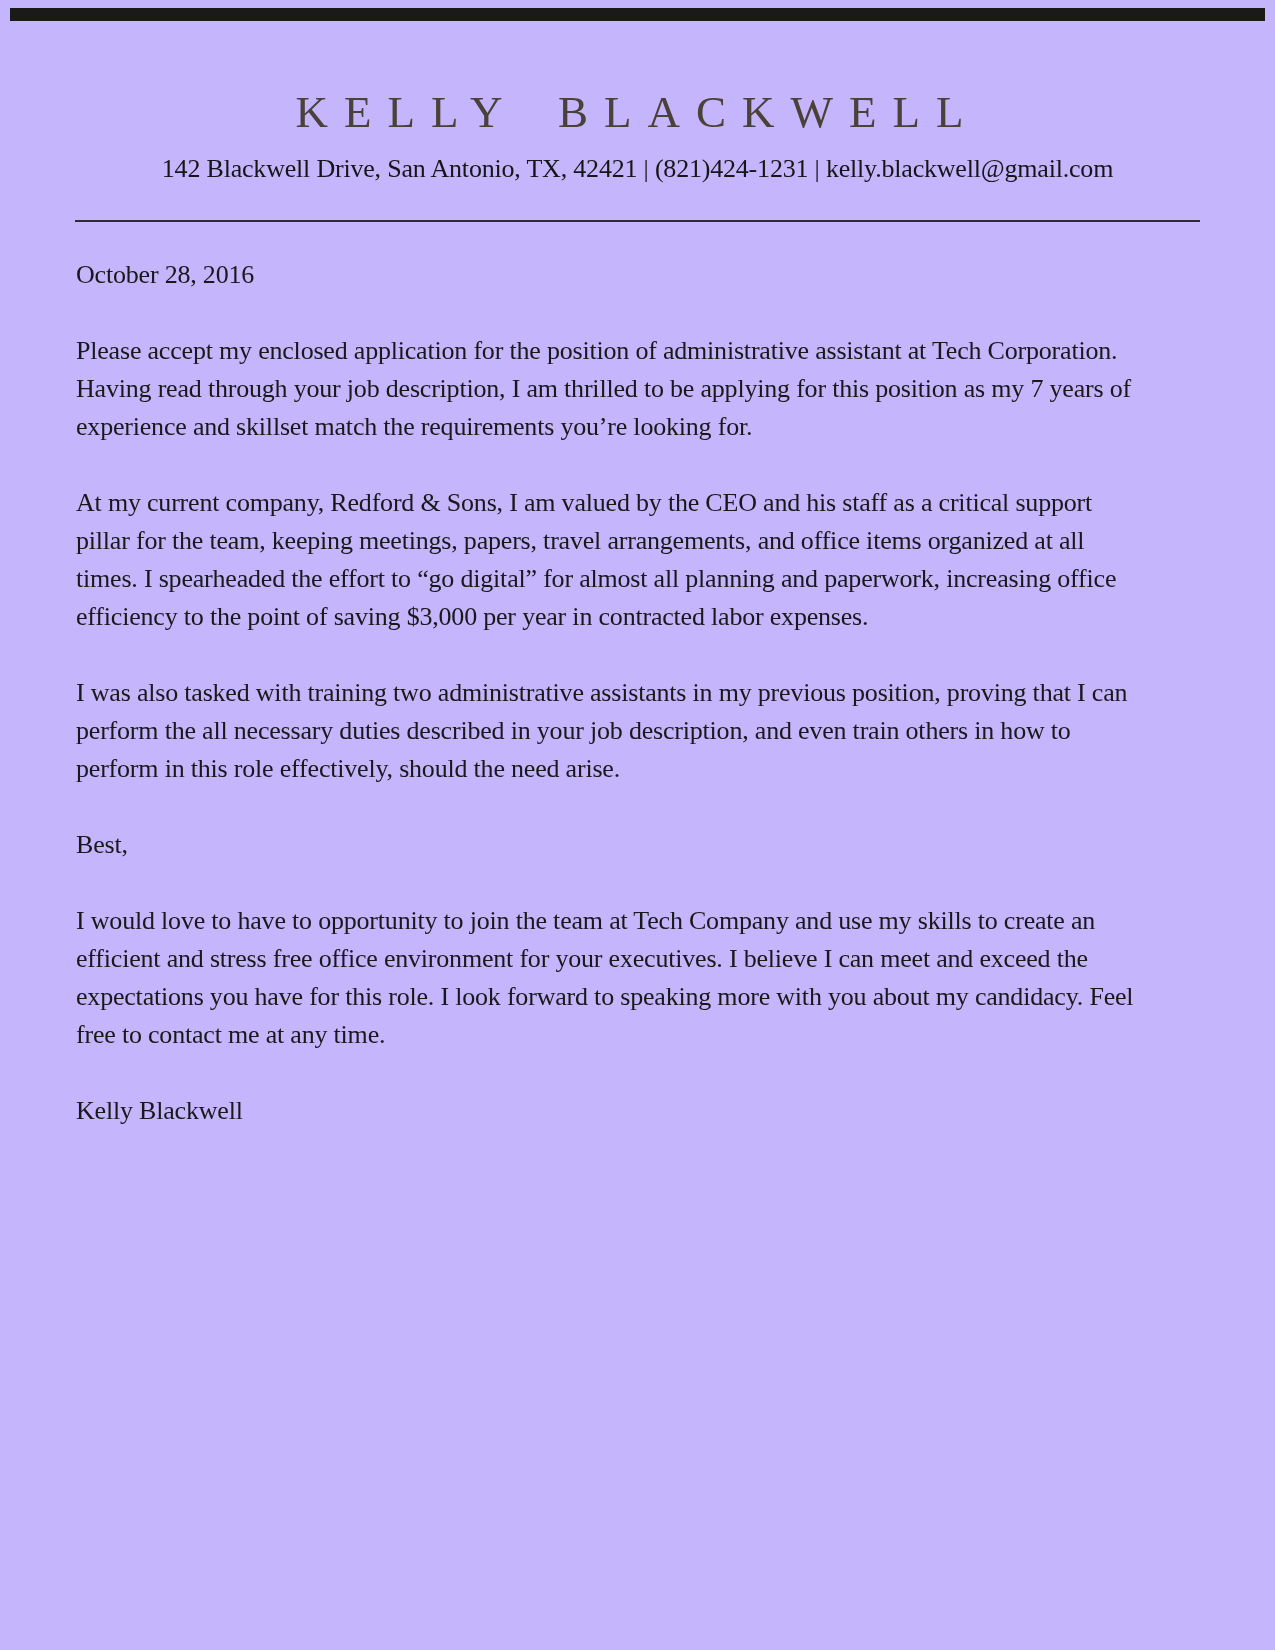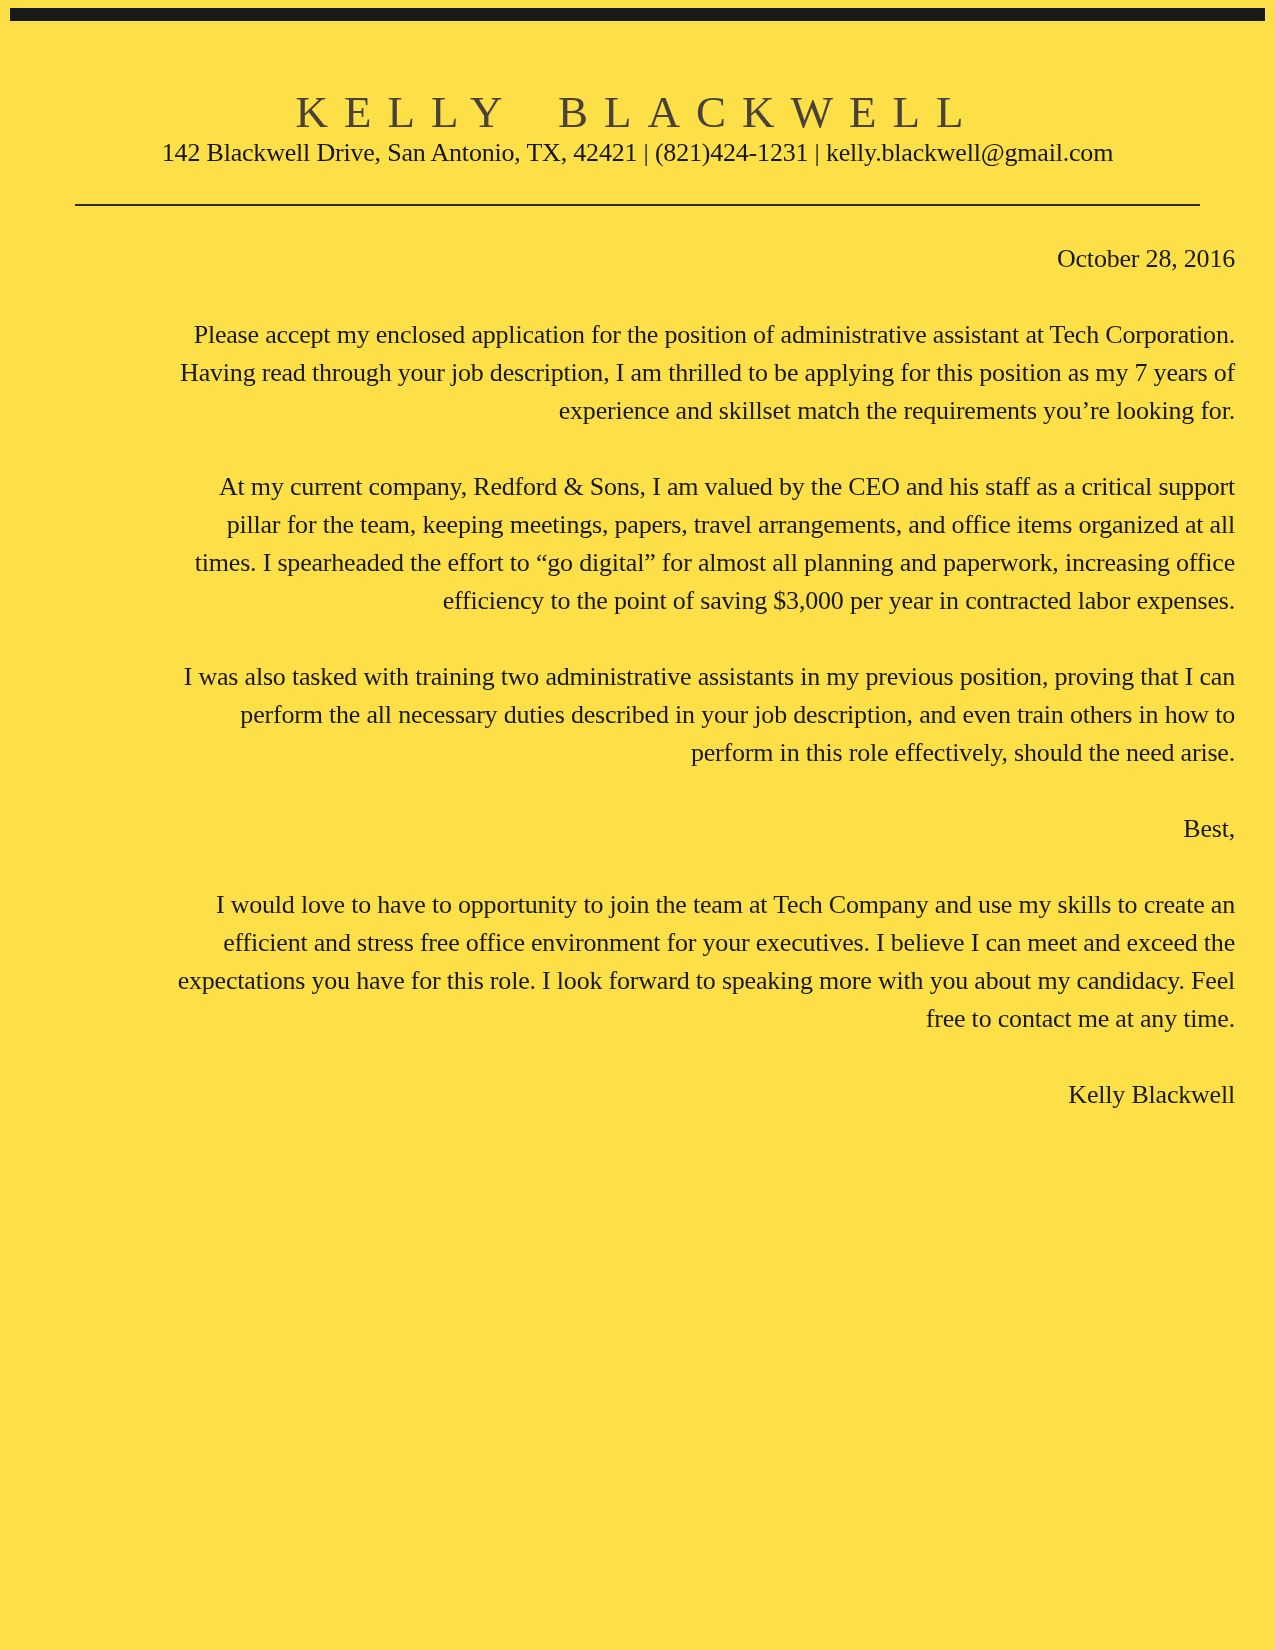--- a/index.html
+++ b/index.html
@@ -4,21 +4,21 @@
 <style>
   html, body {
     margin: 0;
     padding: 0;
     background: #fafafa;
   }
   .page {
     position: relative;
     width: 1275px;
     height: 1650px;
-    background: #fde047;
+    background: #c4b5fd;
     overflow: hidden;
     font-family: "Liberation Serif", "DejaVu Serif", serif;
     color: #1b1b1b;
   }
   .top-bar {
     position: absolute;
     top: 8px;
     left: 10px;
     right: 10px;
     height: 13px;
@@ -32,43 +32,43 @@
     margin: 0;
     font-size: 45px;
     font-weight: normal;
     letter-spacing: 16px;
     word-spacing: 14px;
     color: #4a4138;
     line-height: 1.1;
     white-space: pre;
   }
   .sender-contact {
+    margin-top: 16px;
     font-size: 26px;
     letter-spacing: -0.2px;
     color: #161616;
     white-space: pre;
   }
   .header-divider {
     width: 1125px;
     margin: 36px auto 0 auto;
     border: none;
     border-top: 2px solid #2e2e2e;
     height: 0;
   }
   .letter-body {
     padding: 34px 40px 0 72px;
     font-size: 26px;
     line-height: 38px;
     letter-spacing: -0.2px;
     color: #191919;
   }
   .letter-body .block {
-    margin: 38px 0 0 16px;
+    margin: 38px 0 0 4px;
     white-space: pre;
-    text-align: right;
   }
   .letter-body .block:first-child {
     margin-top: 0;
   }
 </style>
 </head>
 <body>
 
 <div class="page">
 

